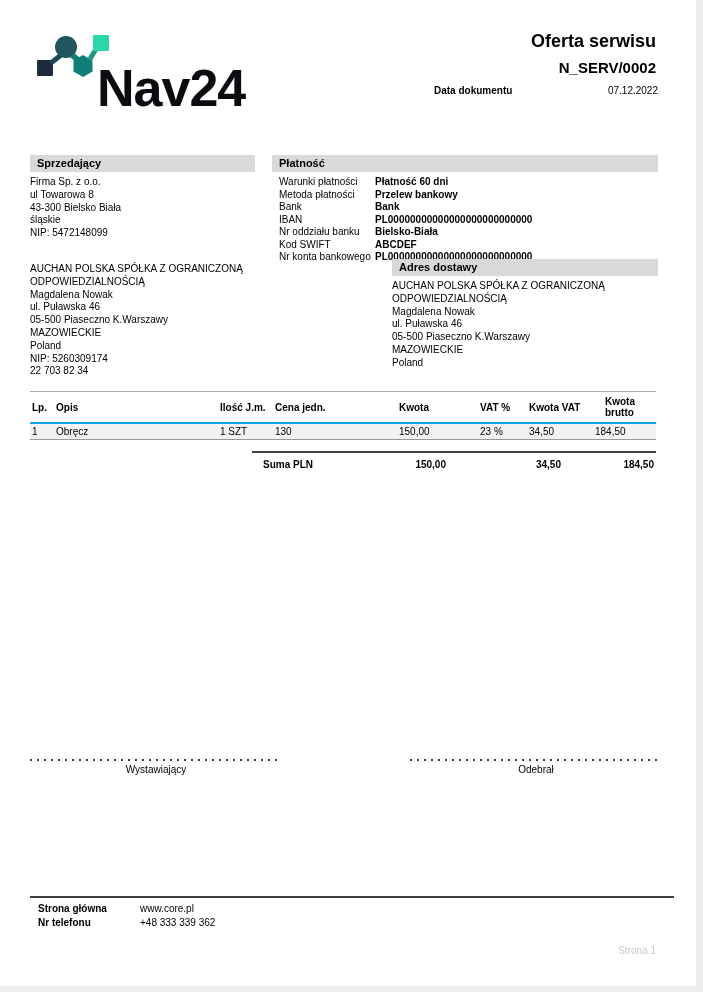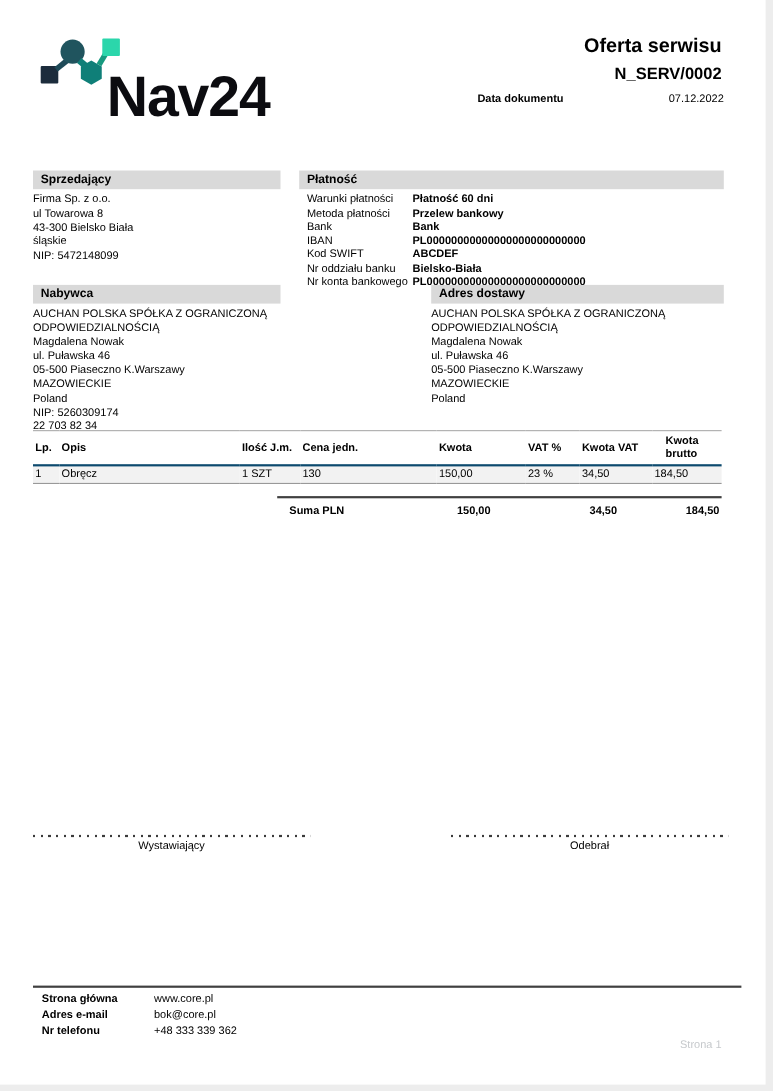--- a/index.html
+++ b/index.html
@@ -24,21 +24,21 @@
   #sec-seller{left:30px;top:155px;width:225px;}
   #sec-payment{left:272px;top:155px;width:386px;}
   #sec-buyer{left:30px;top:259px;width:225px;}
   #sec-delivery{left:392px;top:259px;width:266px;}
   .kv{display:flex;line-height:12.5px;white-space:nowrap;}
   .kv .k{flex:none;width:103px;padding-left:7px;box-sizing:border-box;}
   .kv .v{font-weight:700;}
 
   
   .items{position:absolute;left:30px;top:391px;width:626px;border-collapse:collapse;table-layout:fixed;font-size:10px;}
-  .items th{border-top:1px solid #ababab;border-bottom:2px solid #0c4a6e;font-weight:700;padding:2px;height:26px;vertical-align:middle;}
+  .items th{border-top:1px solid #ababab;border-bottom:2px solid #0ea5e9;font-weight:700;padding:2px;height:26px;vertical-align:middle;}
   .items td{background:#f2f2f2;border-bottom:1px solid #999;padding:1px 2px;height:13px;overflow:hidden;white-space:nowrap;}
   .items .l{text-align:left;}
   .items .r{text-align:left;}
   .items th.brutto{padding-left:12px;}
 
   
   .suma{position:absolute;left:252px;top:451px;width:404px;height:16px;border-top:2px solid #404040;font-size:10px;font-weight:700;}
   .suma span{position:absolute;top:6px;}
   .suma .s-label{left:11px;}
   .suma .s-kwota{right:210px;}
@@ -113,38 +113,37 @@
           <span class="k">Bank</span>
           <span class="v">Bank</span>
         </div>
 
         <div class="kv">
           <span class="k">IBAN</span>
           <span class="v">PL00000000000000000000000000</span>
         </div>
 
         <div class="kv">
+          <span class="k">Nr oddziału banku</span>
+          <span class="v">Bielsko-Biała</span>
+        </div>
+
+        <div class="kv">
           <span class="k">Kod SWIFT</span>
           <span class="v">ABCDEF</span>
         </div>
 
         <div class="kv">
-          <span class="k">Nr oddziału banku</span>
-          <span class="v">Bielsko-Biała</span>
-        </div>
-
-        <div class="kv">
           <span class="k">Nr konta bankowego</span>
           <span class="v">PL00000000000000000000000000</span>
         </div>
       </div>
   </div>
 
   <div class="section" id="sec-buyer">
-    <div class="sec-title">Nabywca</div>
     <div class="sec-lines">
 
     <div>AUCHAN POLSKA SPÓŁKA Z OGRANICZONĄ</div>
         <div>ODPOWIEDZIALNOŚCIĄ</div>
         <div>Magdalena Nowak</div>
         <div>ul. Puławska 46</div>
         <div>05-500 Piaseczno K.Warszawy</div>
         <div>MAZOWIECKIE</div>
         <div>Poland</div>
         <div>NIP: 5260309174</div>
@@ -220,24 +219,20 @@
     <div class="lbl">Odebrał</div>
   </div>
 
   <div class="footerblk">
 
       <div class="f-row">
         <span class="k">Strona główna</span>
         <span class="v">www.core.pl</span>
       </div>
 
-      <div class="f-row">
-        <span class="k">Adres e-mail</span>
-        <span class="v">bok@core.pl</span>
-      </div>
 
       <div class="f-row">
         <span class="k">Nr telefonu</span>
         <span class="v">+48 333 339 362</span>
       </div>
     </div>
 
   <div class="pagenum">Strona 1</div>
 
 </div>

